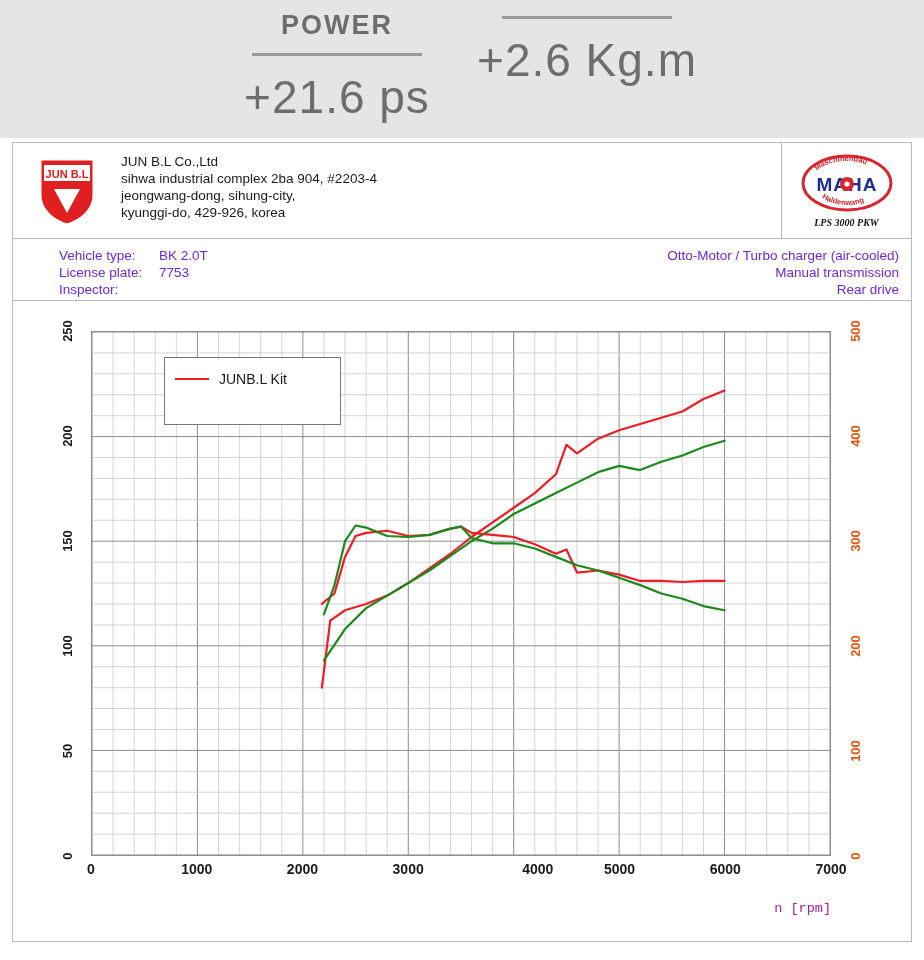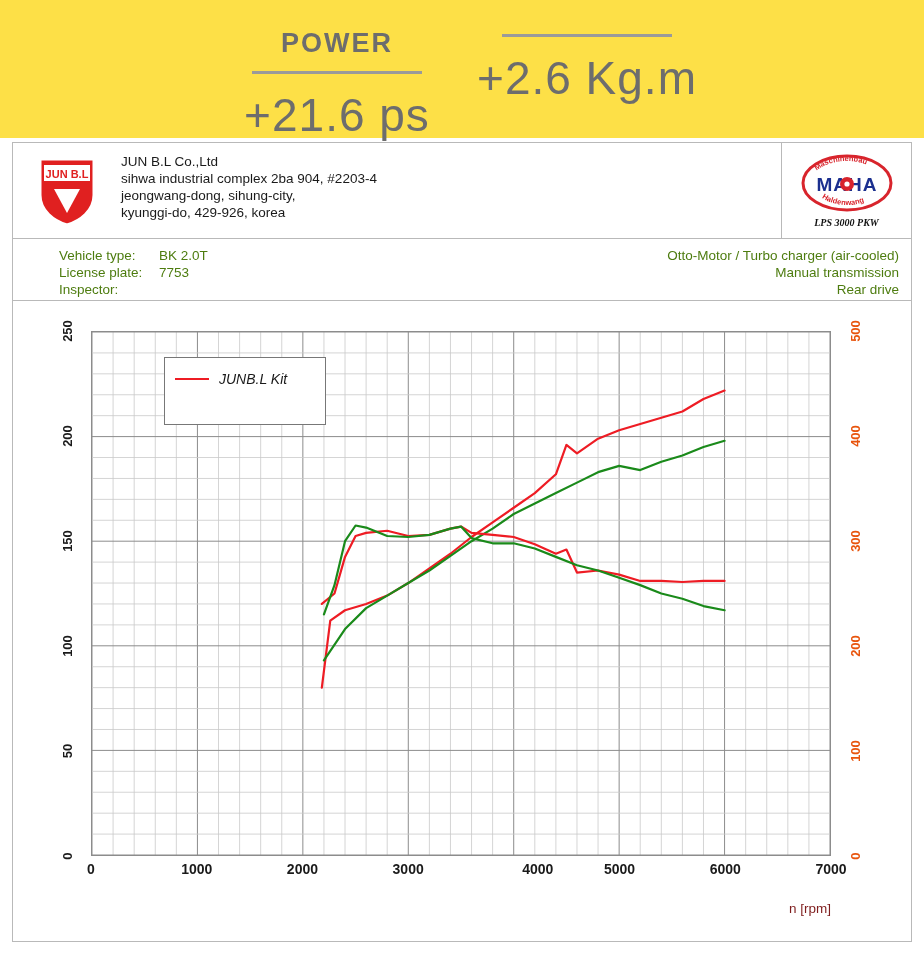--- a/index.html
+++ b/index.html
@@ -13,25 +13,25 @@
     font-family: "Liberation Sans", sans-serif;
     color: #222;
     position: relative;
     overflow: hidden;
   }
 
   
   .banner {
     width: 924px;
     height: 138px;
-    background: #fde047;
+    background: #e5e5e5;
     display: flex;
     justify-content: center;
     align-items: flex-start;
-    padding-top: 28px;
+    padding-top: 10px;
     box-sizing: border-box;
   }
   .metric {
     width: 250px;
     text-align: center;
   }
   .metric-label {
     font-size: 27px;
     font-weight: bold;
     letter-spacing: 2px;
@@ -116,21 +116,21 @@
     position: relative;
   }
 
   
   .info-row {
     display: flex;
     height: 62px;
     border-bottom: 1px solid #b9b9b9;
     box-sizing: border-box;
     font-size: 13.5px;
-    color: #4d7c0f;
+    color: #6d28d9;
   }
   .info-left {
     width: 50%;
     padding: 8px 0 0 46px;
     box-sizing: border-box;
     line-height: 17px;
   }
   .info-left .lbl { display: inline-block; width: 100px; }
   .info-right {
     width: 50%;
@@ -193,35 +193,35 @@
     font-size: 14px;
     font-weight: bold;
     color: #1a1a1a;
     transform: translateX(-50%);
   }
   .x-axis-title {
     position: absolute;
     right: 80px;
     top: 600px;
     font-size: 13.5px;
-    color: #7f1d1d;
+    color: #a21caf;
+    font-family: Liberation Mono, monospace;
   }
 
   
   .legend {
     position: absolute;
     left: 72px;
     top: 25px;
-    width: 162px;
+    width: 177px;
     height: 68px;
     border: 1px solid #777;
     background: #fff;
     box-sizing: border-box;
     padding: 8px 0 0 10px;
-    font-style: italic;
   }
   .legend-item {
     display: flex;
     align-items: center;
     height: 26px;
   }
   .legend-swatch {
     width: 34px;
     height: 2px;
     margin-right: 10px;

